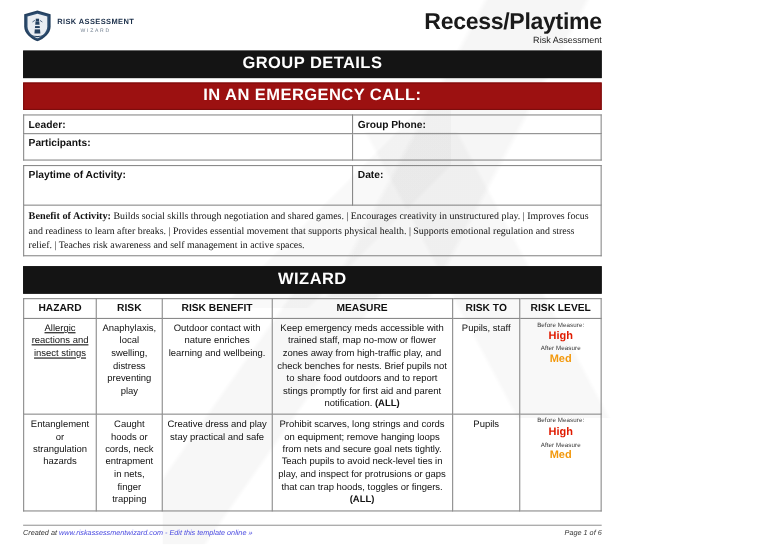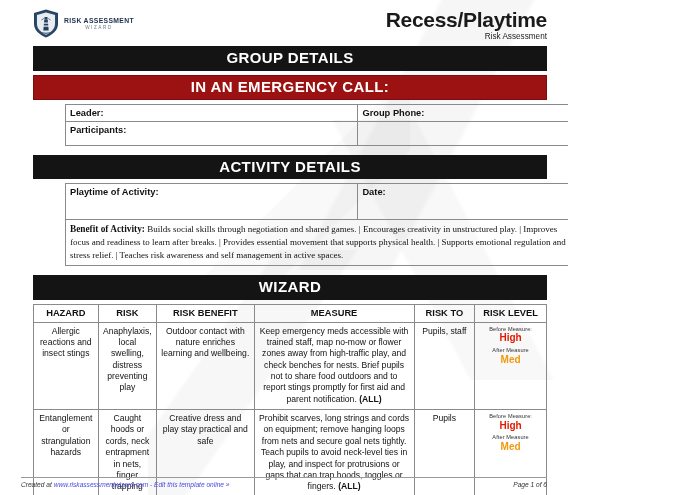--- a/index.html
+++ b/index.html
@@ -8,21 +8,20 @@
     width: 700px; height: 495px;
     background: #ffffff;
     font-family: "Liberation Sans", sans-serif;
     overflow: hidden;
   }
   #page {
     position: relative;
     width: 568px; height: 495px;
     background: #ffffff;
     overflow: hidden;
-    padding-left: 12px;
   }
   
   .wm { position: absolute; pointer-events: none; z-index: 0; }
   .wm1 { top: -30px; right: -40px; width: 420px; height: 300px;
          background: linear-gradient(118deg, rgba(0,0,0,0) 46%, rgba(0,0,0,0.035) 47%, rgba(0,0,0,0.035) 62%, rgba(0,0,0,0) 63%); }
   .wm2 { top: 120px; right: 10px; width: 300px; height: 260px;
          background: linear-gradient(62deg, rgba(0,0,0,0) 48%, rgba(0,0,0,0.028) 49%, rgba(0,0,0,0.028) 67%, rgba(0,0,0,0) 68%); }
   .wm3 { top: 250px; right: 120px; width: 300px; height: 245px;
          background: linear-gradient(-55deg, rgba(0,0,0,0) 55%, rgba(0,0,0,0.03) 56%, rgba(0,0,0,0.03) 72%, rgba(0,0,0,0) 73%); }
   .wm4 { top: 80px; left: 170px; width: 240px; height: 200px;
@@ -58,21 +57,21 @@
   
   .bar {
     text-align: center; font-weight: bold; color: #ffffff;
     font-size: 15px; letter-spacing: 0.4px;
     padding: 3px 0 4px; line-height: 1.05;
   }
   .bar-black { background: #141414; border: 1px solid #141414; }
   .bar-red   { background: #9c1111; border: 1px solid #7d0d0d; }
 
   
-  table.grid { width: 100%; border-collapse: collapse; table-layout: fixed; margin-left: 32px; }
+  table.grid { width: 100%; border-collapse: collapse; table-layout: fixed; }
   table.grid td {
     border: 1px solid #8a8a8a;
     vertical-align: top;
     font-size: 9px; color: #111;
     padding: 3px 4px 3px 4px;
     background: transparent;
   }
   .fld { font-weight: bold; font-size: 9.3px; }
 
   
@@ -161,21 +160,20 @@
       <tr>
         <td style="height:24px;">
           <span class="fld">Participants:</span>
           <span></span>
         </td>
         <td></td>
       </tr>
     </tbody>
       </table>
 
-    <div class="bar bar-black" style="margin-top:9px;">ACTIVITY DETAILS</div>
 
     <table class="grid" style="margin-top:4px;">
       <tbody>
           <tr>
         <td style="width:57%; height:36px;">
           <span class="fld">Playtime of Activity:</span>
           <span></span>
         </td>
         <td style="width:43%;">
           <span class="fld">Date:</span>
@@ -206,21 +204,21 @@
           <tr>
         <th>HAZARD</th>
         <th>RISK</th>
         <th>RISK BENEFIT</th>
         <th>MEASURE</th>
         <th>RISK TO</th>
         <th>RISK LEVEL</th>
       </tr>
 
       <tr>
-        <td style="height:78px;">Allergic reactions and insect stings</td>
+        <td style="height:78px;text-decoration:underline;">Allergic reactions and insect stings</td>
         <td>Anaphylaxis, local swelling, distress preventing play</td>
         <td>Outdoor contact with nature enriches learning and wellbeing.</td>
         <td><span>Keep emergency meds accessible with trained staff, map no-mow or flower zones away from high-traffic play, and check benches for nests. Brief pupils not to share food outdoors and to report stings promptly for first aid and parent notification.</span> <span class="all-tag">(ALL)</span></td>
         <td>Pupils, staff</td>
         <td class="risklevel">
           <div class="rl-label">Before Measure:</div>
           <div class="rl-value rl-high">High</div>
           <div class="rl-label">After Measure</div>
           <div class="rl-value rl-med">Med</div>
         </td>

